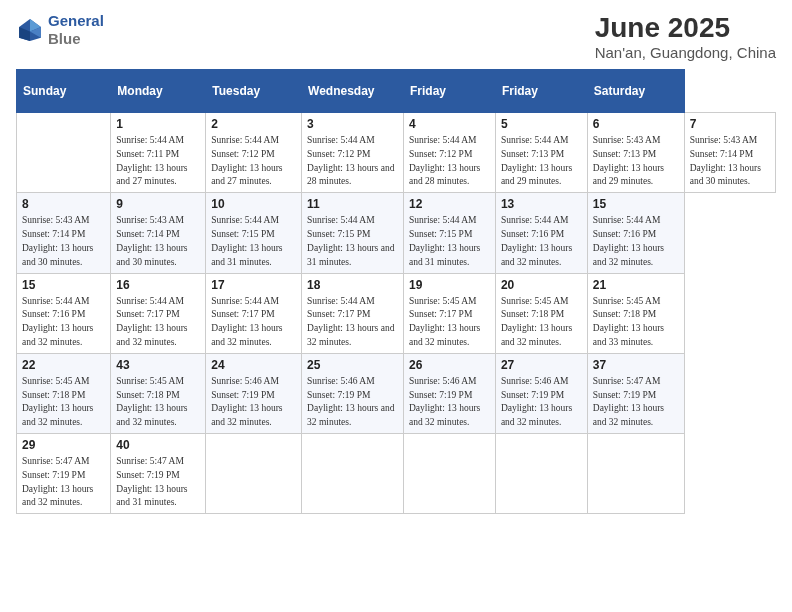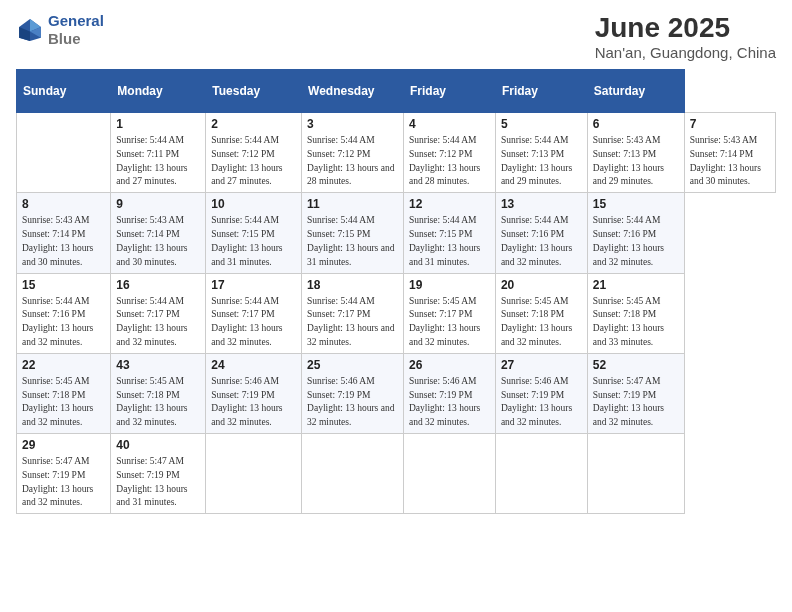--- a/index.html
+++ b/index.html
@@ -234,21 +234,21 @@
       </td>
           <td>
         <span class="day-num">26</span>
         <span class="day-info">Sunrise: 5:46 AM<br>Sunset: 7:19 PM<br>Daylight: 13 hours and 32 minutes.</span>
       </td>
           <td>
         <span class="day-num">27</span>
         <span class="day-info">Sunrise: 5:46 AM<br>Sunset: 7:19 PM<br>Daylight: 13 hours and 32 minutes.</span>
       </td>
           <td>
-        <span class="day-num">52</span>
+        <span class="day-num">37</span>
         <span class="day-info">Sunrise: 5:47 AM<br>Sunset: 7:19 PM<br>Daylight: 13 hours and 32 minutes.</span>
       </td>
         </tr>
         <tr class="last-row">
           <td>
         <span class="day-num">29</span>
         <span class="day-info">Sunrise: 5:47 AM<br>Sunset: 7:19 PM<br>Daylight: 13 hours and 32 minutes.</span>
       </td>
           <td>
         <span class="day-num">40</span>

